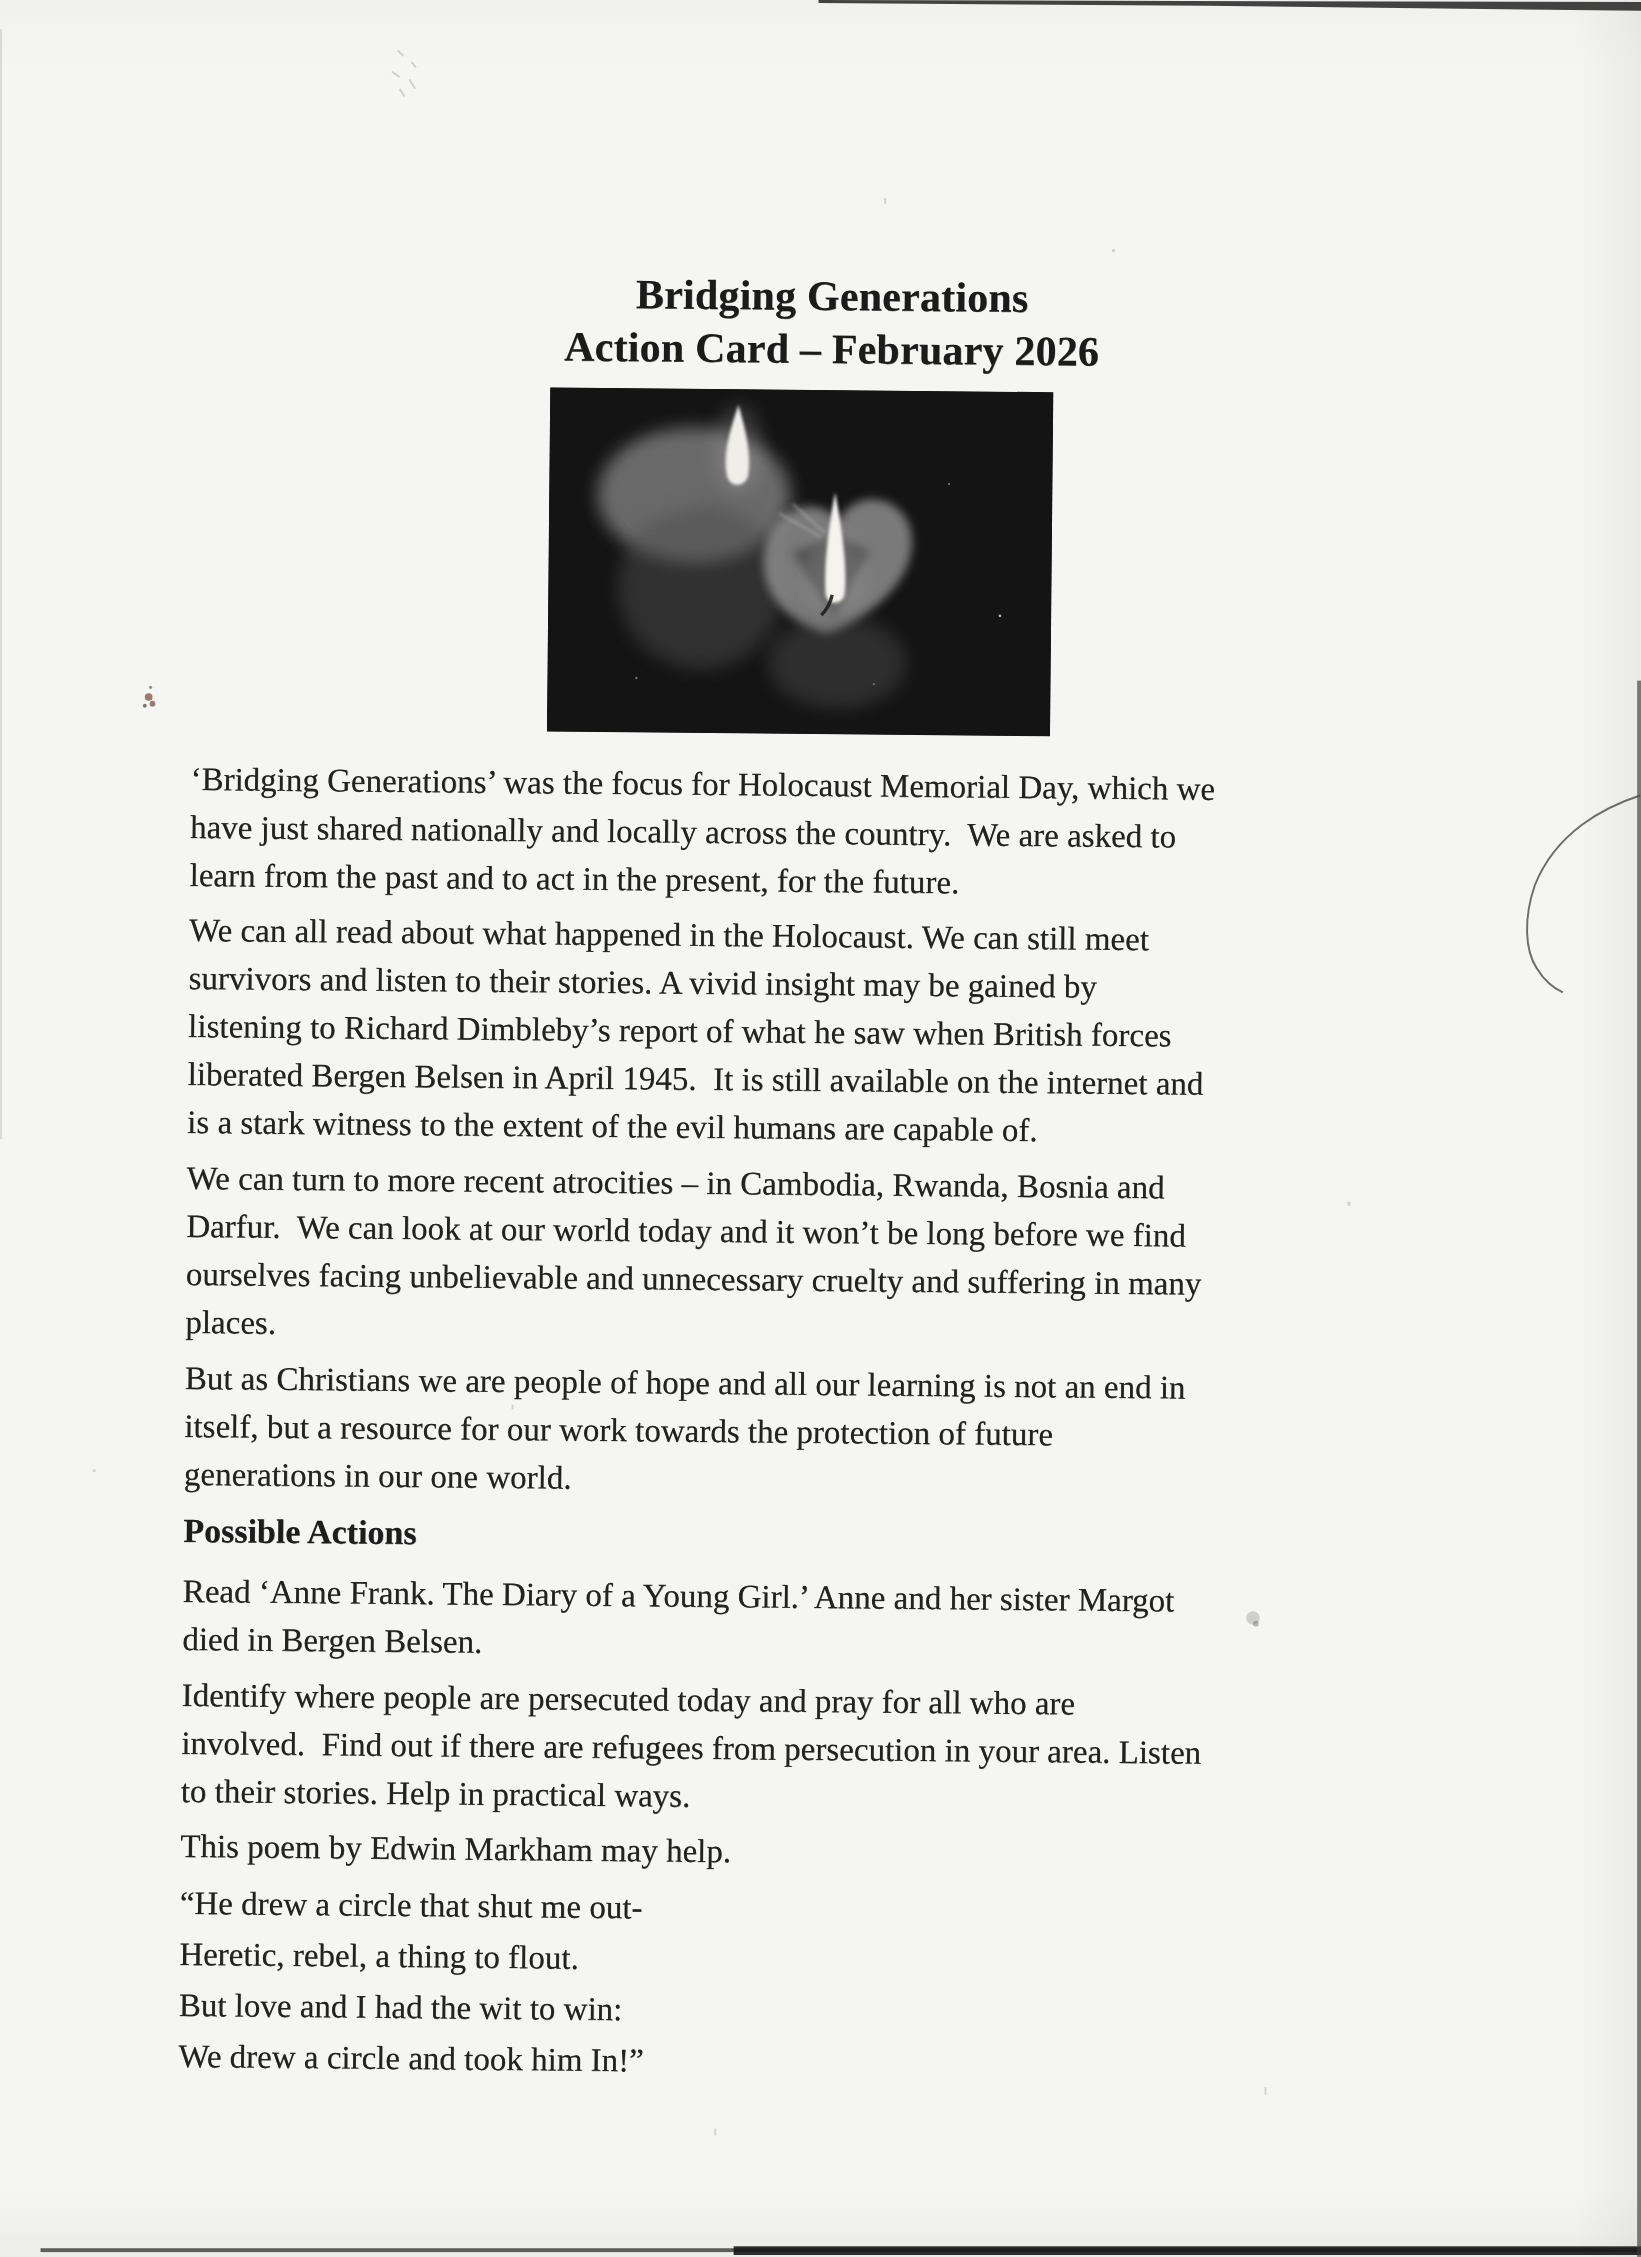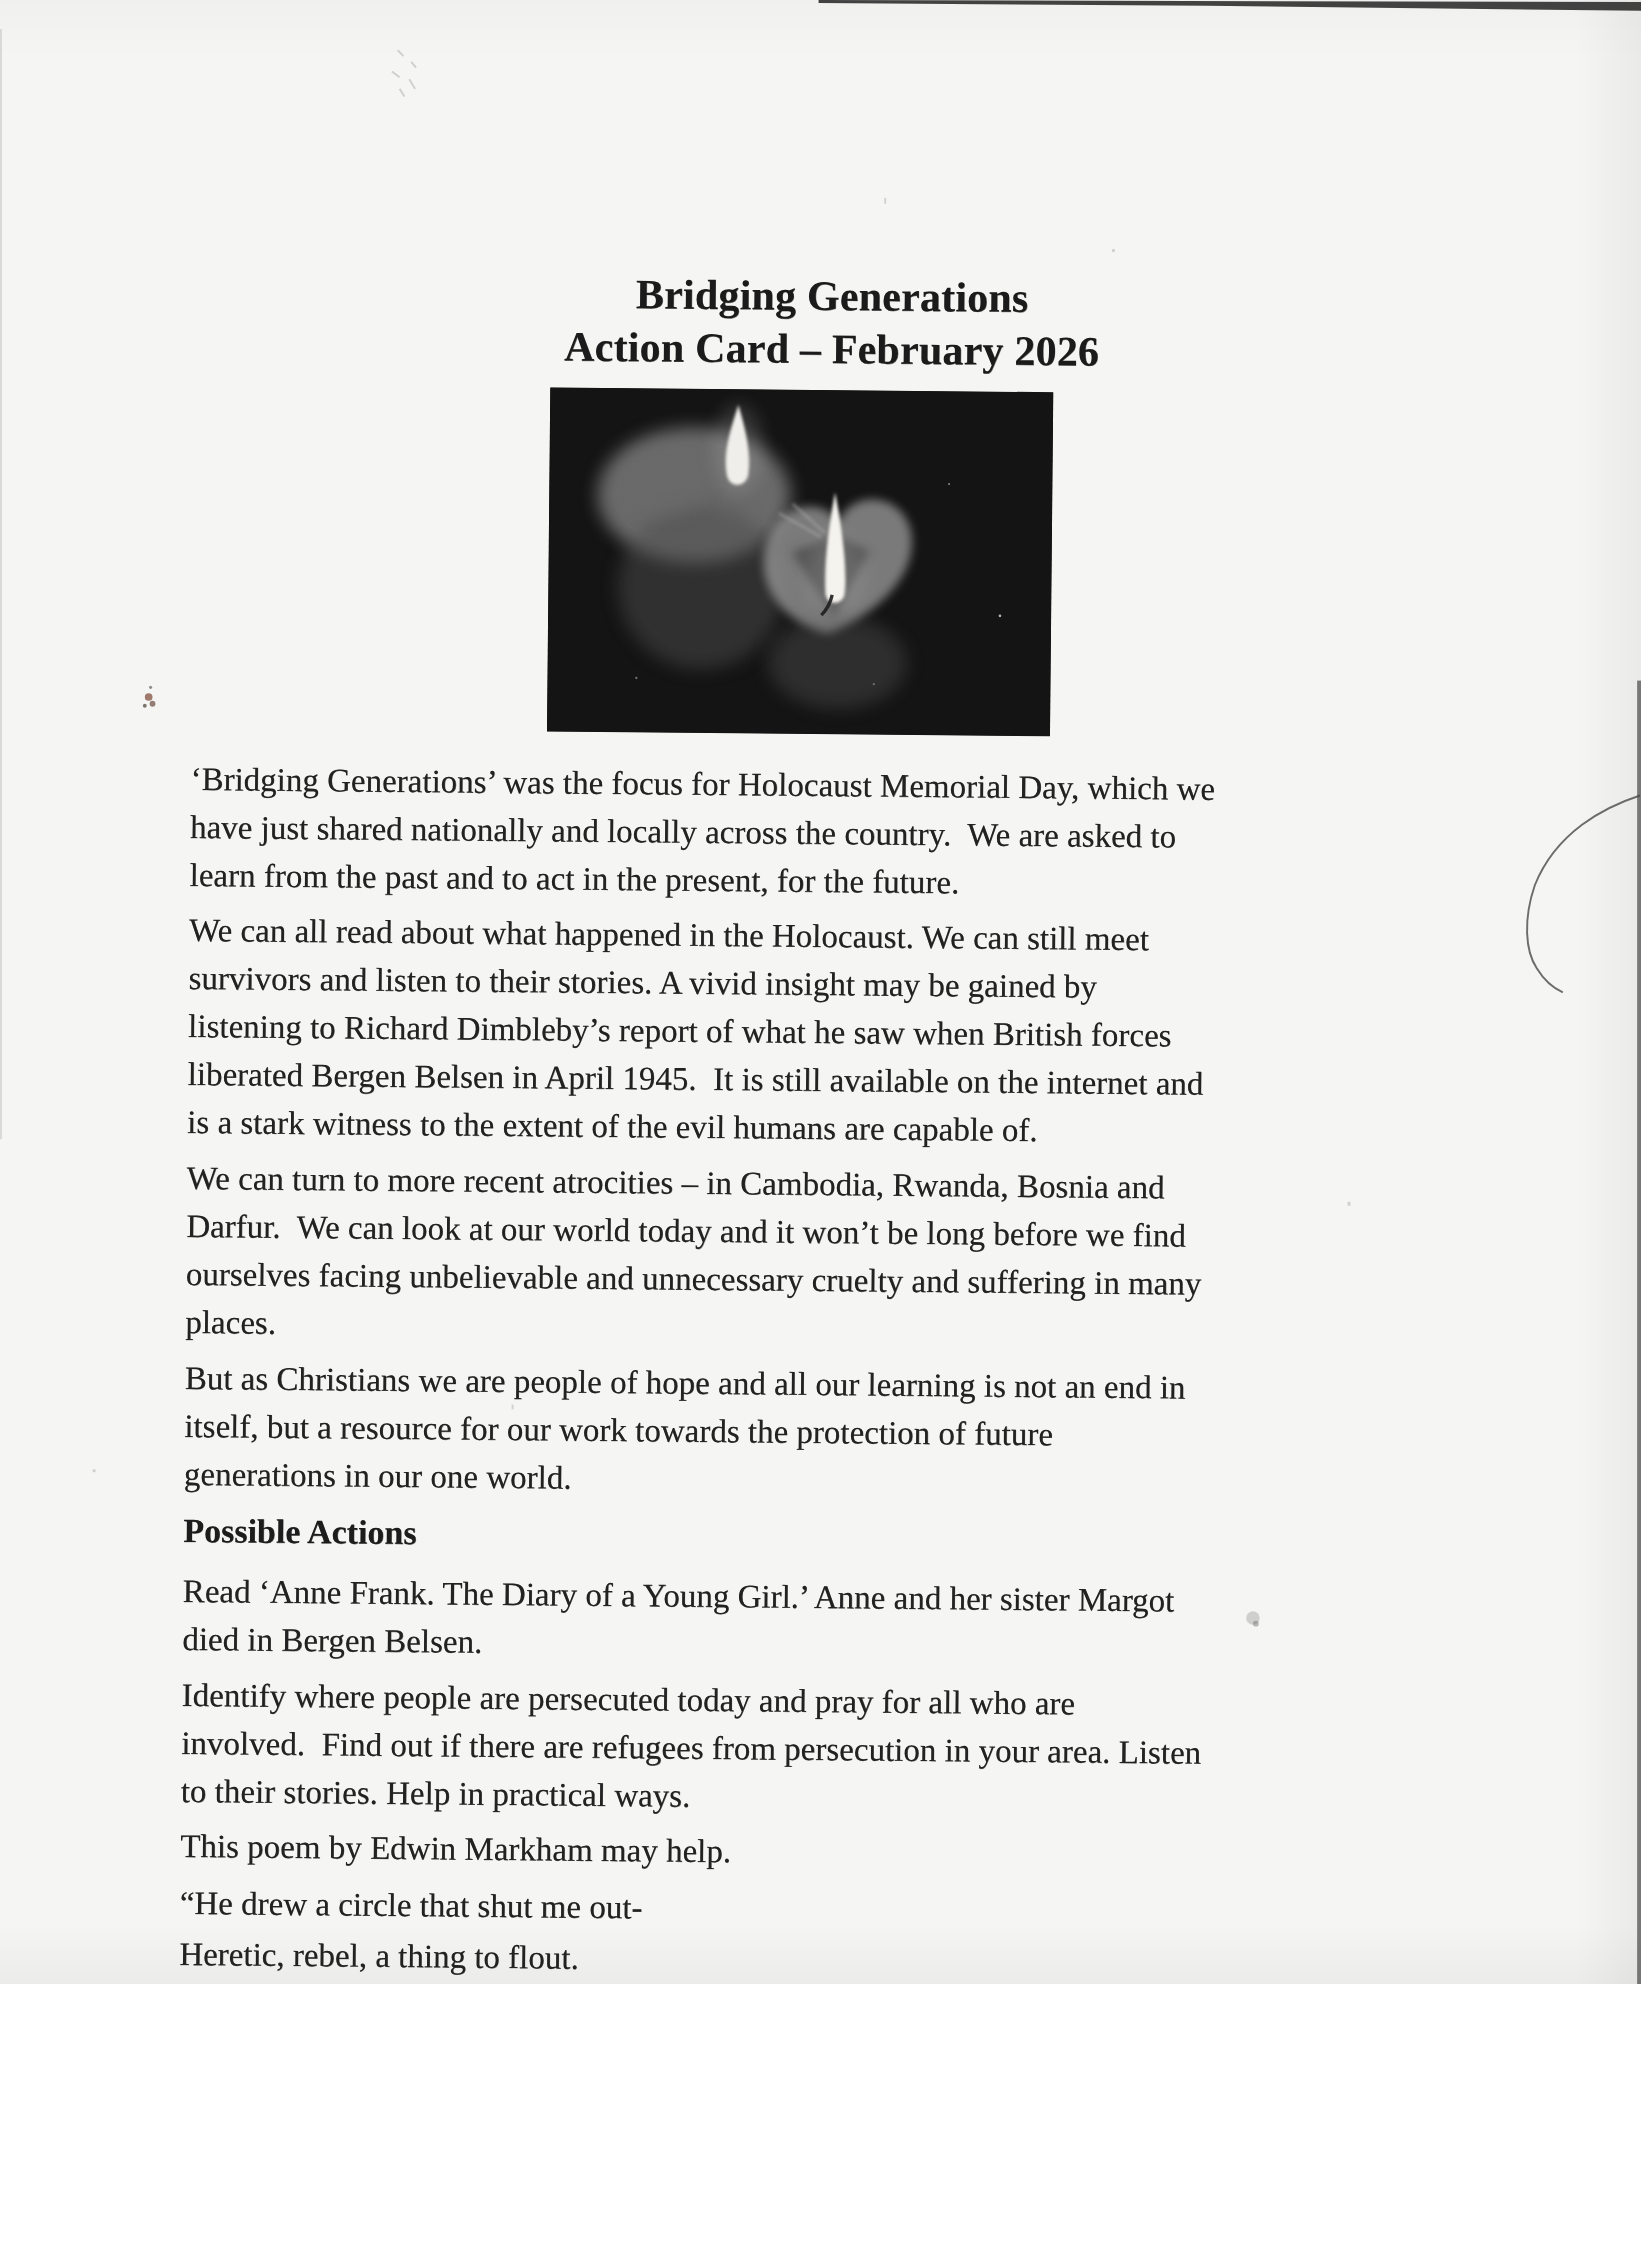--- a/index.html
+++ b/index.html
@@ -1,18 +1,18 @@
 <!DOCTYPE html>
 <html><head>
 <meta charset="utf-8">
 <style>
   html,body { margin:0; padding:0; }
   .page {
     position:relative;
-    width:1641px; height:1984px;
+    width:1641px; height:2257px;
     background:
       linear-gradient(to right, rgba(0,0,0,0) 96%, rgba(60,55,50,0.06) 100%),
       linear-gradient(to bottom, rgba(0,0,0,0.02) 0%, rgba(0,0,0,0) 3%, rgba(0,0,0,0) 97%, rgba(0,0,0,0.04) 100%),
       #f5f5f3;
     overflow:hidden;
     font-family:"Liberation Serif","DejaVu Serif",serif;
     color:#1f1f1f;
   }
   .content {
     position:absolute; left:198px; top:0; width:1274px;

